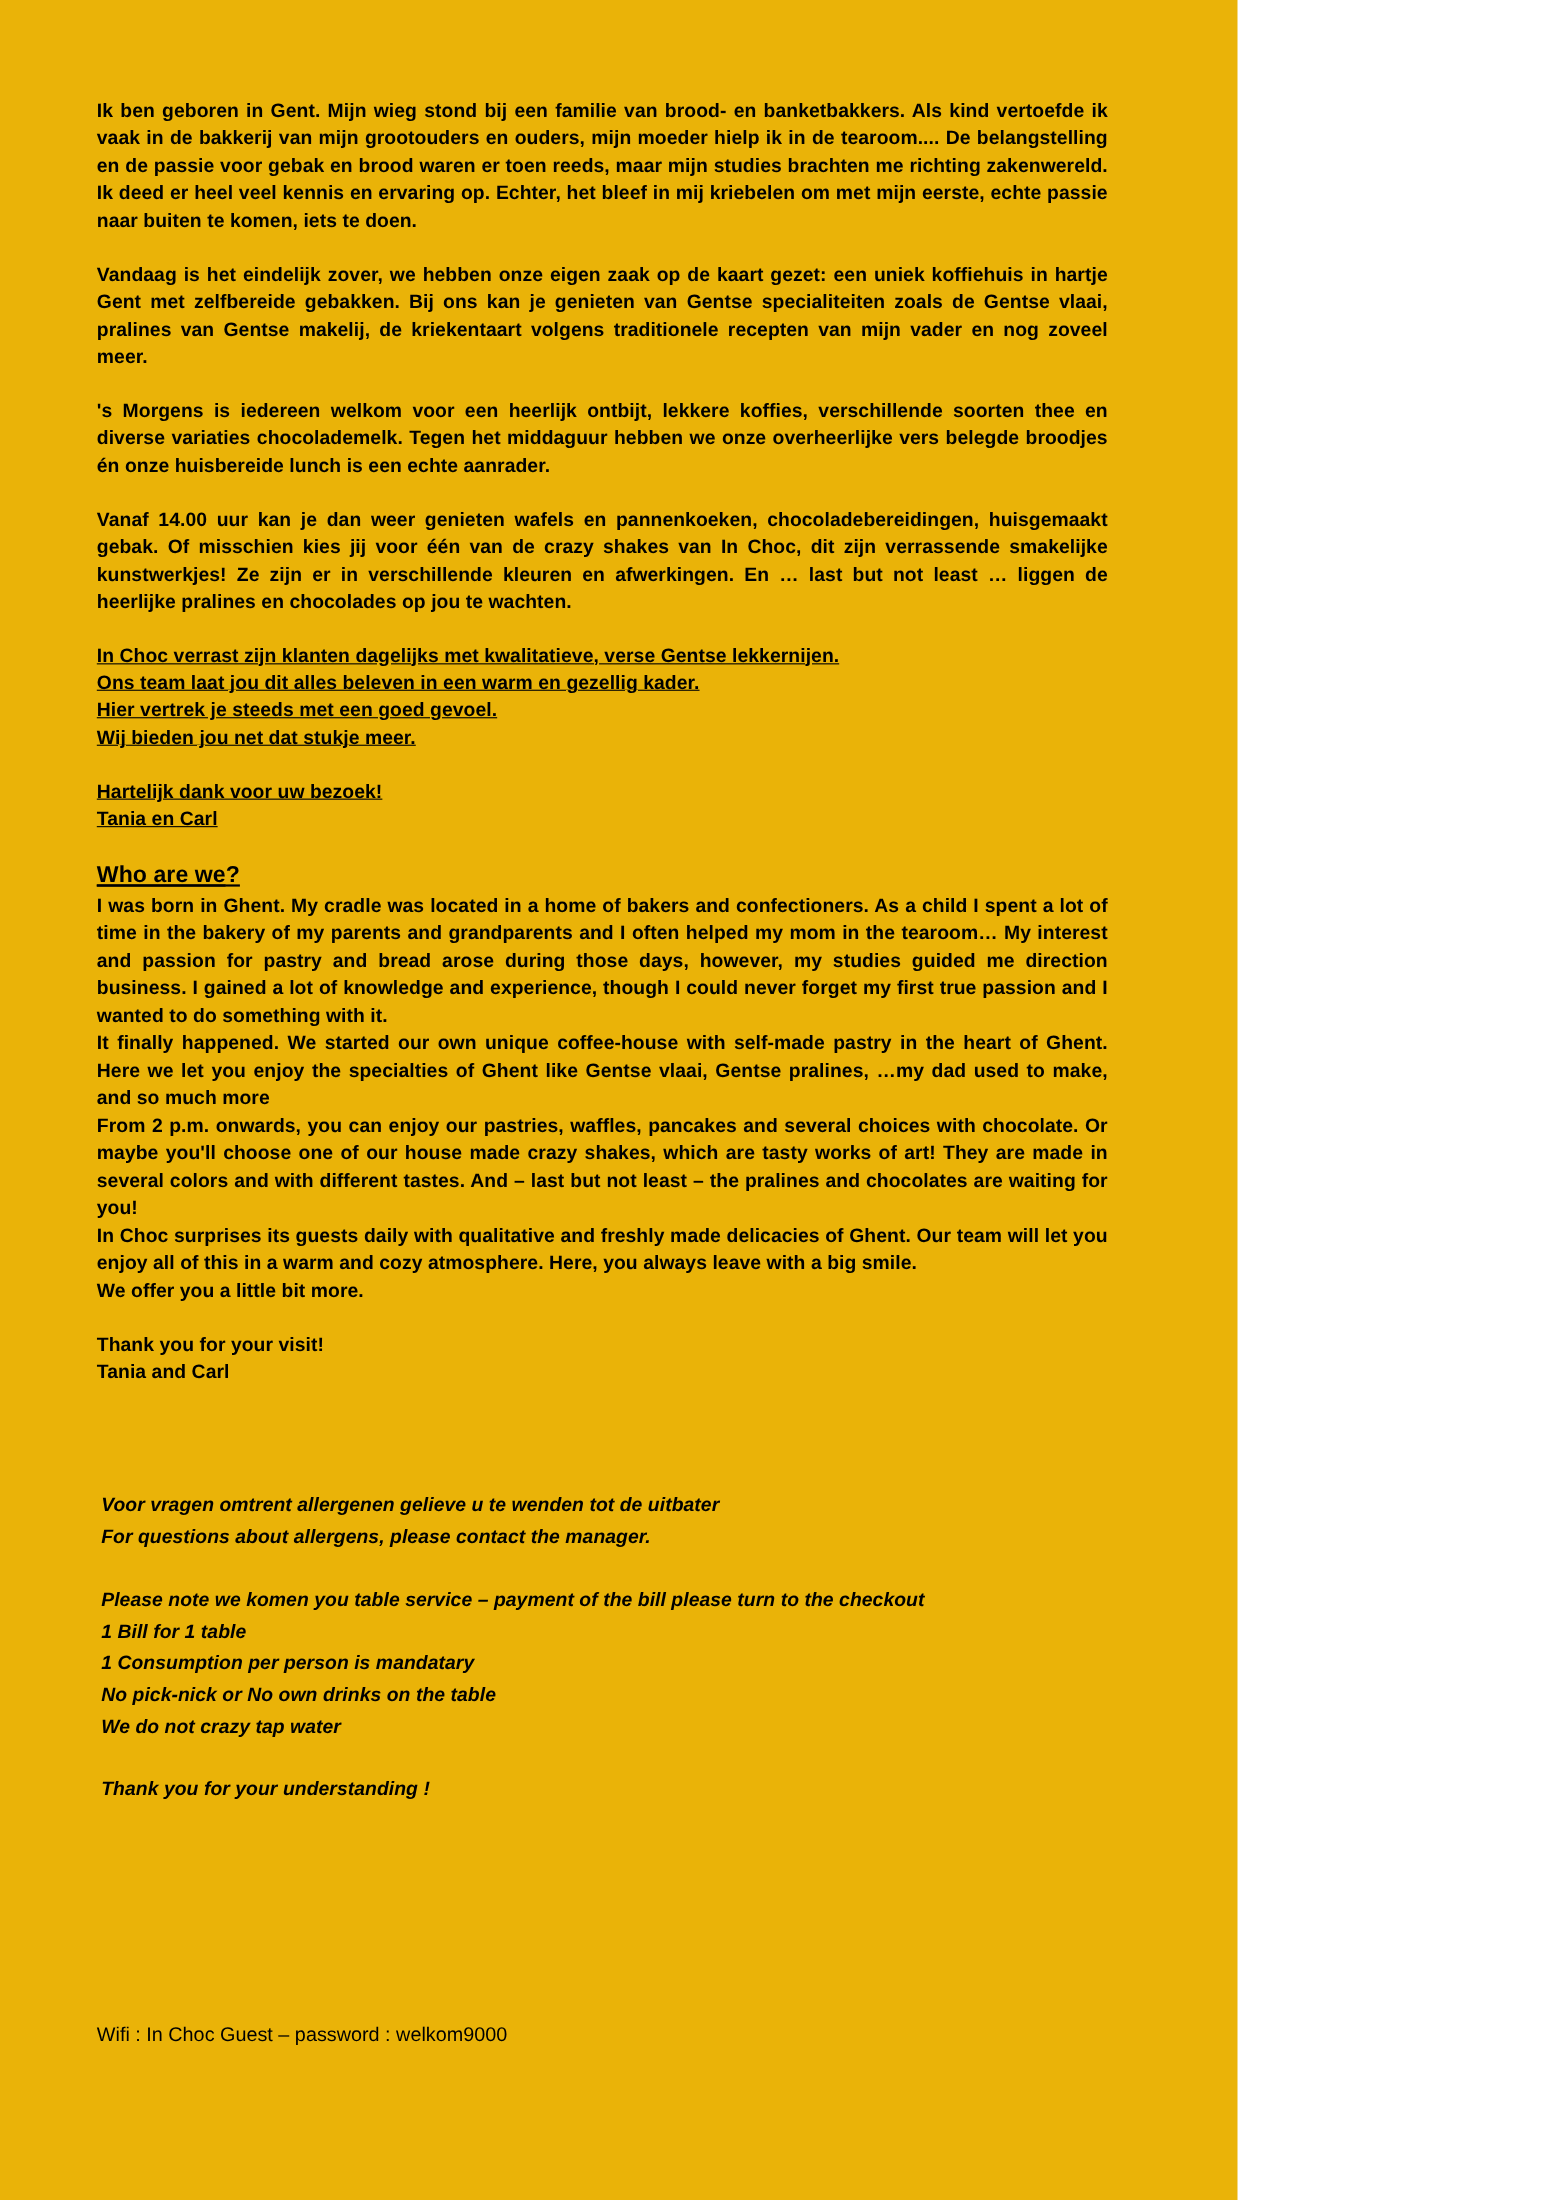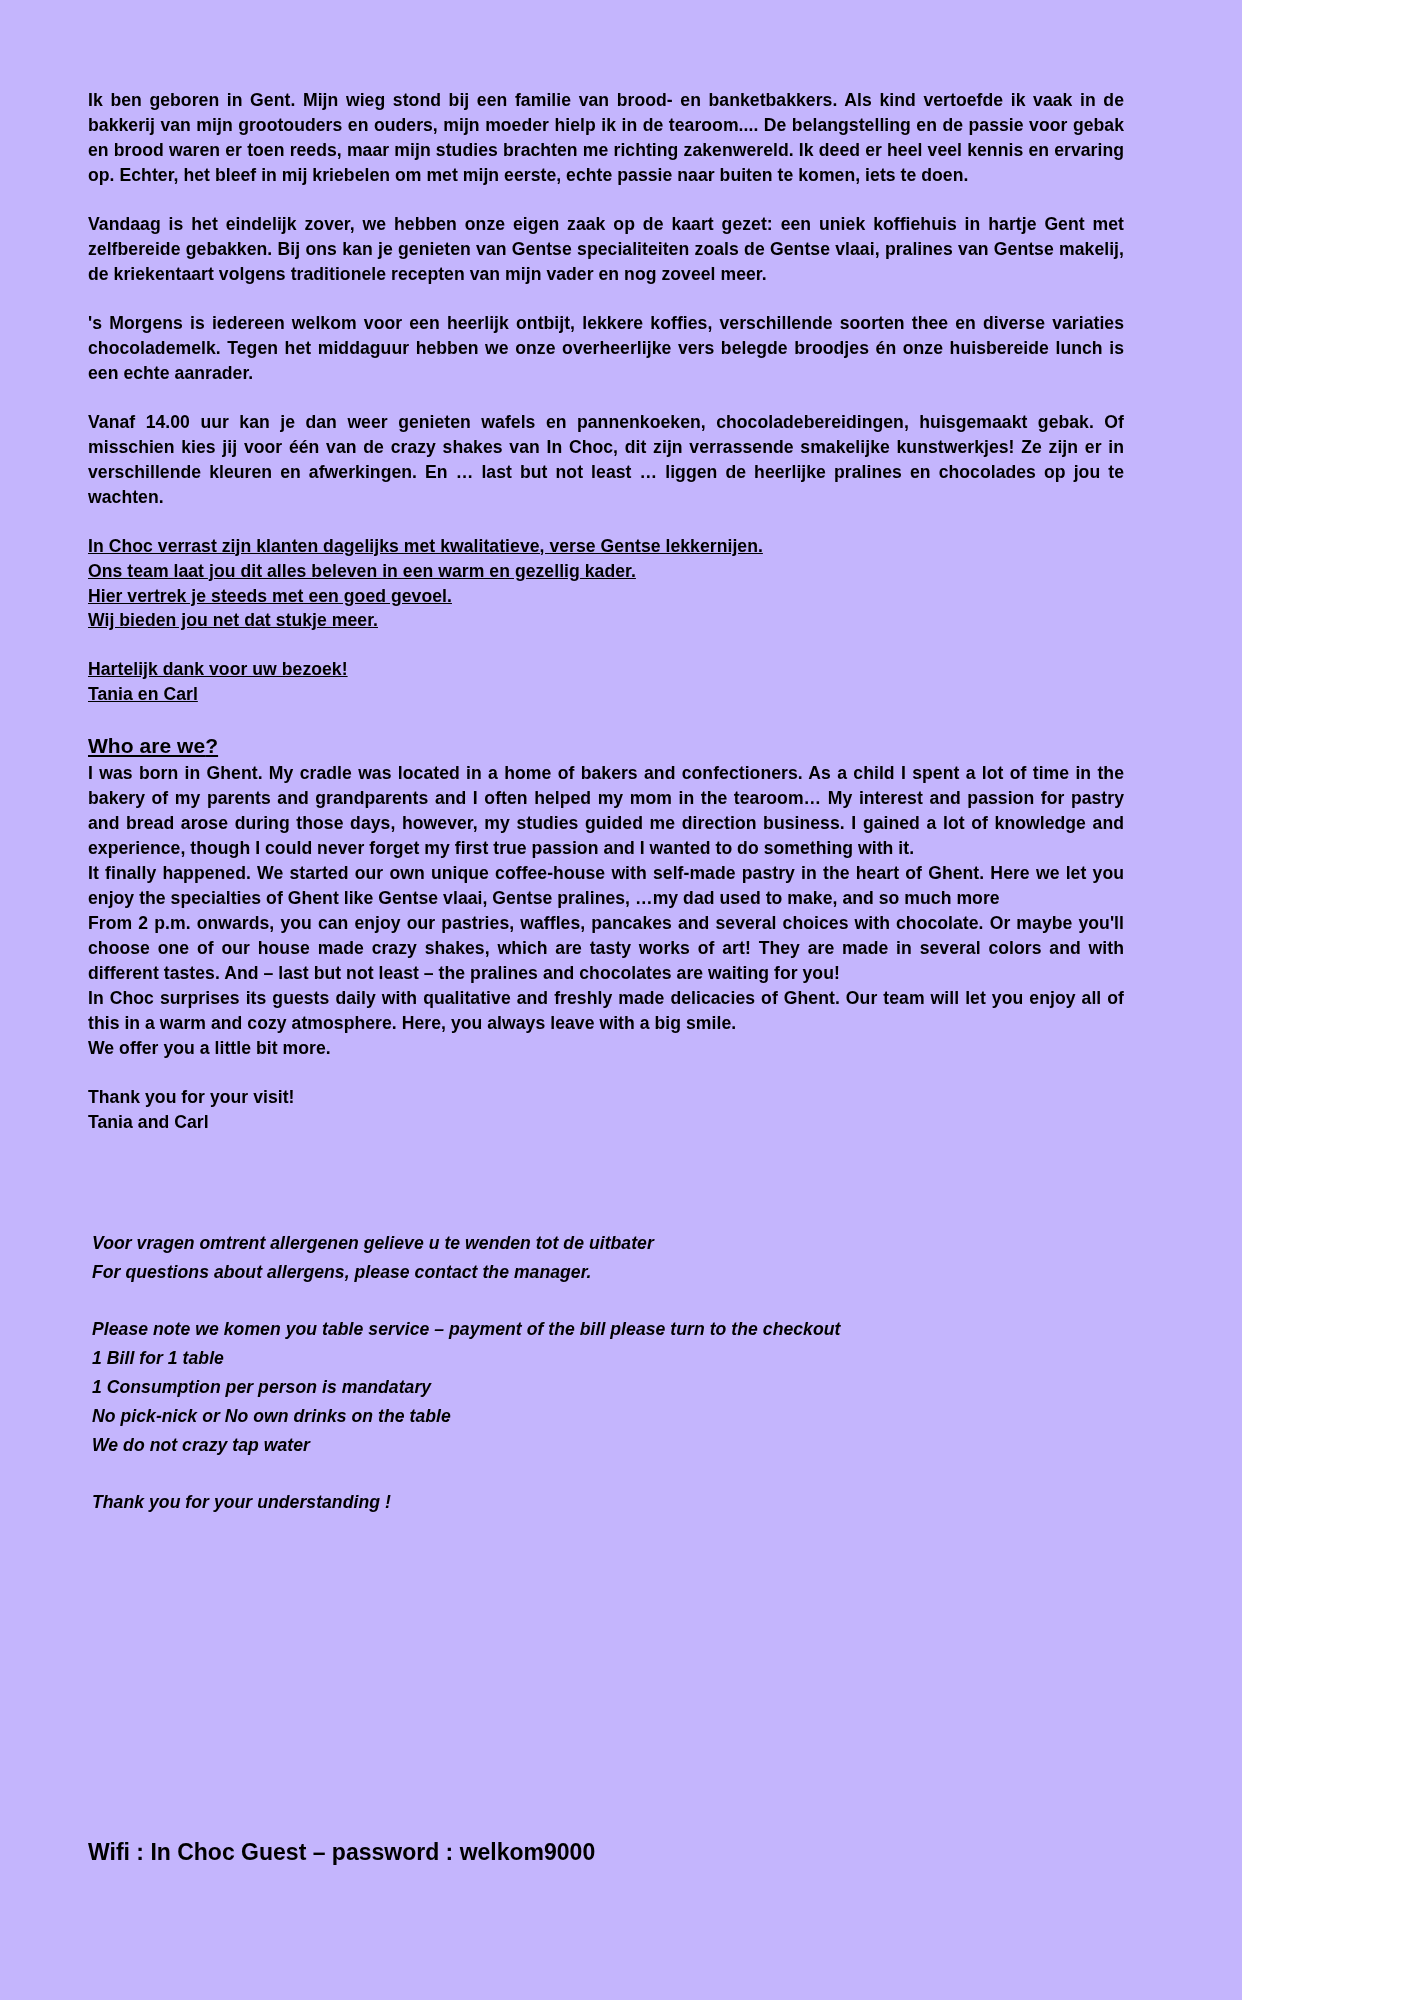--- a/index.html
+++ b/index.html
@@ -9,23 +9,23 @@
   }
   body {
     width: 1413px;
     height: 2000px;
     font-family: "Liberation Sans", sans-serif;
     color: #000000;
     overflow: hidden;
   }
   .page {
     position: relative;
-    width: 1242px;
+    width: 1125px;
     height: 2000px;
-    background: #c4b5fd;
+    background: #eab308;
     box-sizing: border-box;
     padding: 88px 118px 0 88px;
   }
   .doc-body {
     font-size: 17.6px;
     font-weight: bold;
     line-height: 1.42;
     letter-spacing: 0.05px;
   }
   p.para {
@@ -54,22 +54,22 @@
   .gap-big {
     height: 92px;
   }
   .gap-med {
     height: 24px;
   }
   .footer-wifi {
     position: absolute;
     left: 88px;
     top: 1839px;
-    font-size: 23px;
-    font-weight: bold;
+    font-size: 18px;
+    font-weight: normal;
   }
   .english-block p {
     margin: 0;
     text-align: justify;
   }
   .english-block p.lastline {
     text-align: left;
   }
   .notes p {
     margin: 4px;

